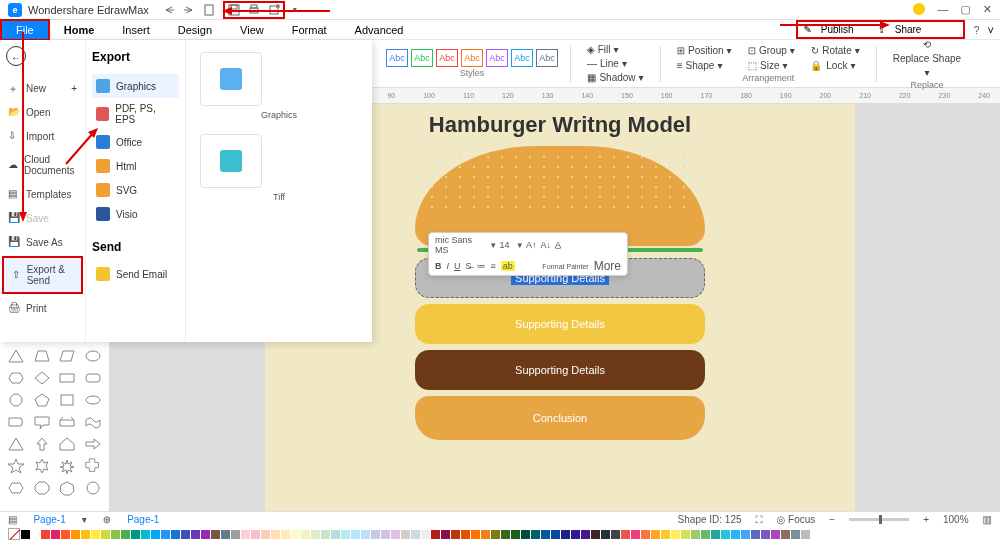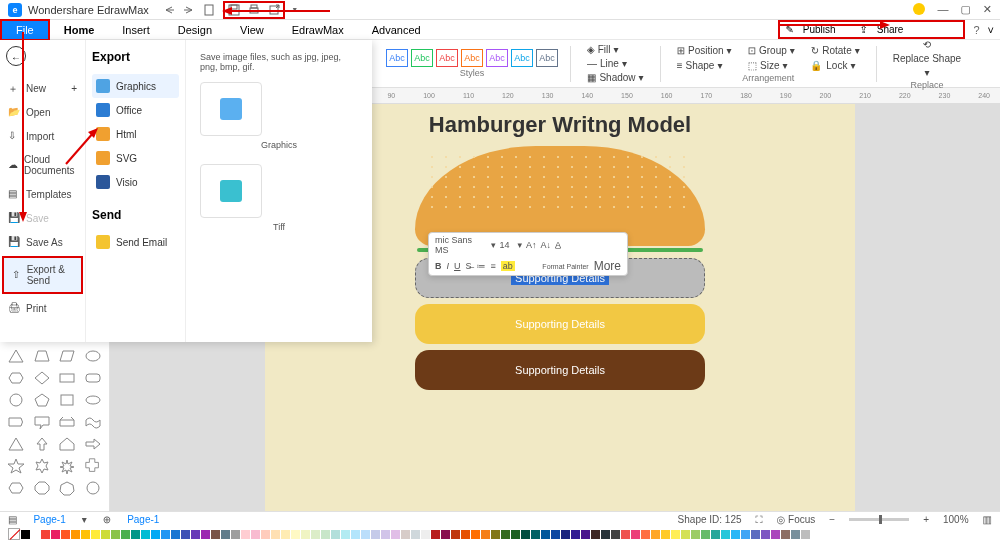--- a/index.html
+++ b/index.html
@@ -9,21 +9,21 @@
 .titlebar .logo { width: 14px; height: 14px; background: #0a84ff; border-radius: 3px; margin-right: 6px; display: flex; align-items: center; justify-content: center; color: #fff; font-size: 9px; font-weight: bold; }
 .titlebar .qat { display: flex; gap: 8px; margin-left: 14px; align-items: center; }
 .titlebar .qat svg { width: 12px; height: 12px; stroke: #666; fill: none; }
 .titlebar .qat-group { display: flex; gap: 8px; border: 2px solid #d00; padding: 1px 3px; }
 .titlebar .wincontrols { margin-left: auto; display: flex; gap: 12px; font-size: 11px; color: #555; }
 
 .menubar { height: 20px; display: flex; align-items: center; font-size: 11px; border-bottom: 1px solid #e8e8e8; }
 .menubar .tab { padding: 3px 14px; cursor: pointer; }
 .menubar .tab.file { background: #0a84ff; color: #fff; border: 2px solid #d00; }
 .menubar .tab.active { font-weight: 600; }
-.menubar .share { margin-left: auto; display: flex; gap: 6px; padding-right: 48px; border: 2px solid #d00; }
+.menubar .share { margin-left: auto; display: flex; gap: 6px; padding-right: 30px; border: 2px solid #d00; }
 .menubar .share span { font-size: 10px; padding: 2px 6px; }
 
 .ribbon { height: 48px; display: flex; align-items: center; padding: 2px 8px; gap: 6px; border-bottom: 1px solid #e0e0e0; font-size: 10px; }
 .abc-box { width: 22px; height: 18px; border: 1px solid; display: flex; align-items: center; justify-content: center; font-size: 9px; }
 .ribbon-group { display: flex; flex-direction: column; align-items: center; gap: 1px; }
 .ribbon-label { font-size: 9px; color: #777; }
 .ribbon .sep { width: 1px; height: 36px; background: #ddd; margin: 0 6px; }
 .rb-item { font-size: 10px; color: #444; padding: 1px 4px; display: flex; align-items: center; gap: 3px; }
 
 .ruler { height: 16px; background: #f5f5f5; border-bottom: 1px solid #ddd; font-size: 7px; color: #888; display: flex; align-items: center; padding-left: 280px; gap: 28px; overflow: hidden; }
@@ -127,21 +127,21 @@
     <span>✕</span>
   </div>
 </div>
 
 <div class="menubar">
   <div class="tab file">File</div>
   <div class="tab active">Home</div>
   <div class="tab">Insert</div>
   <div class="tab">Design</div>
   <div class="tab">View</div>
-  <div class="tab">EdrawMax</div>
+  <div class="tab">Format</div>
   <div class="tab">Advanced</div>
   <div class="share">
     <span>✎ <span>Publish</span></span>
     <span>⇪ <span>Share</span></span>
   </div>
   <span style="padding:0 8px;color:#666">?</span>
   <span style="padding-right:6px">˅</span>
 </div>
 
 <div class="ribbon">
@@ -358,20 +358,23 @@
       <div class="green-strip"></div>
       <div class="layer sel">
           <span>Supporting Details</span>
         </div>
       <div class="layer yellow">
           <span>Supporting Details</span>
         </div>
       <div class="layer brown">
           <span>Supporting Details</span>
         </div>
+      <div class="layer bot">
+          <span>Conclusion</span>
+        </div>
     </div>
 
     <div class="float-toolbar">
       <span class="fontname">mic Sans MS</span>▾
       <span class="sz">14</span>▾
       <span>A↑</span>
       <span>A↓</span>
       <span>A̲</span>
       <div style="width:100%;display:flex;gap:5px;align-items:center">
         <b>B</b>
@@ -431,20 +434,24 @@
       </div>
   </div>
 
   <div class="export-col">
     <h3>Export</h3>
     <div class="opt sel">
         <span class="ic" style="background:#4fa3e3"></span>
         <span>Graphics</span>
       </div>
     <div class="opt">
+        <span class="ic" style="background:#e05555"></span>
+        <span>PDF, PS, EPS</span>
+      </div>
+    <div class="opt">
         <span class="ic" style="background:#2b7cd3"></span>
         <span>Office</span>
       </div>
     <div class="opt">
         <span class="ic" style="background:#f0a030"></span>
         <span>Html</span>
       </div>
     <div class="opt">
         <span class="ic" style="background:#f0a030"></span>
         <span>SVG</span>
@@ -454,21 +461,20 @@
         <span>Visio</span>
       </div>
     <h4>Send</h4>
     <div class="opt">
         <span class="ic" style="background:#f4c430"></span>
         <span>Send Email</span>
       </div>
   </div>
 
   <div class="export-main">
-    <p>Save image files, such as jpg, jpeg, png, bmp, gif.</p>
     <div class="thumb">
         <div class="icn"></div>
       </div>
     <div class="thumb-label">Graphics</div>
     <div class="thumb">
         <div class="icn" style="background:#3ac0d0"></div>
       </div>
     <div class="thumb-label">Tiff</div>
   </div>
 </div>

